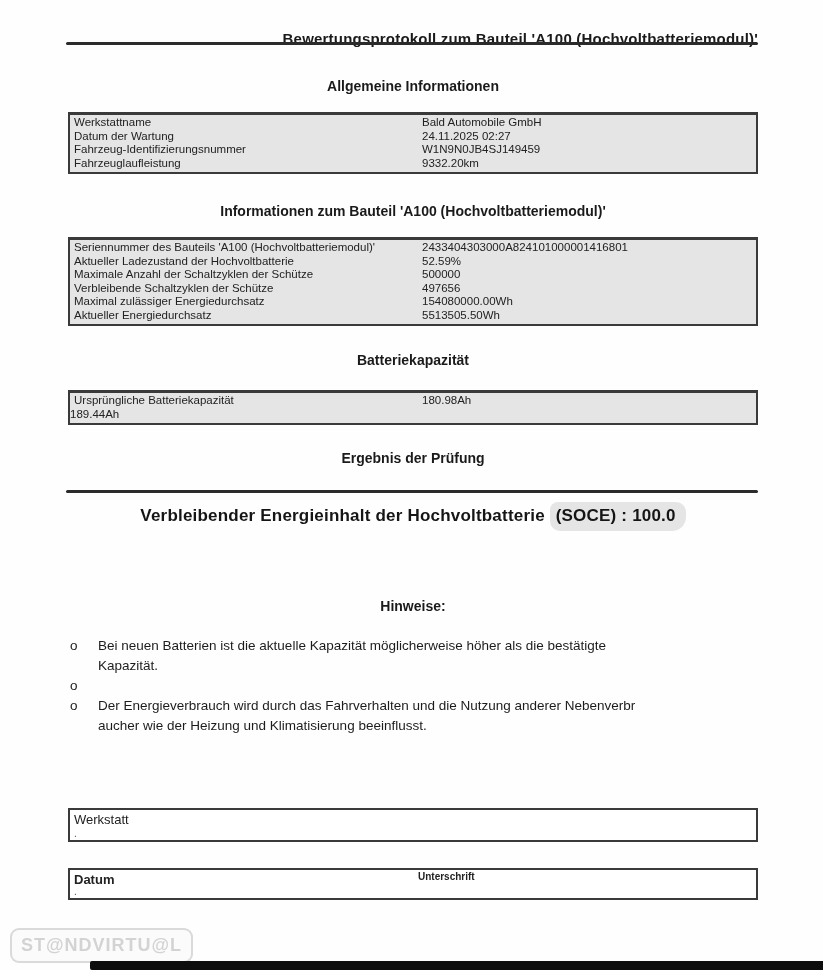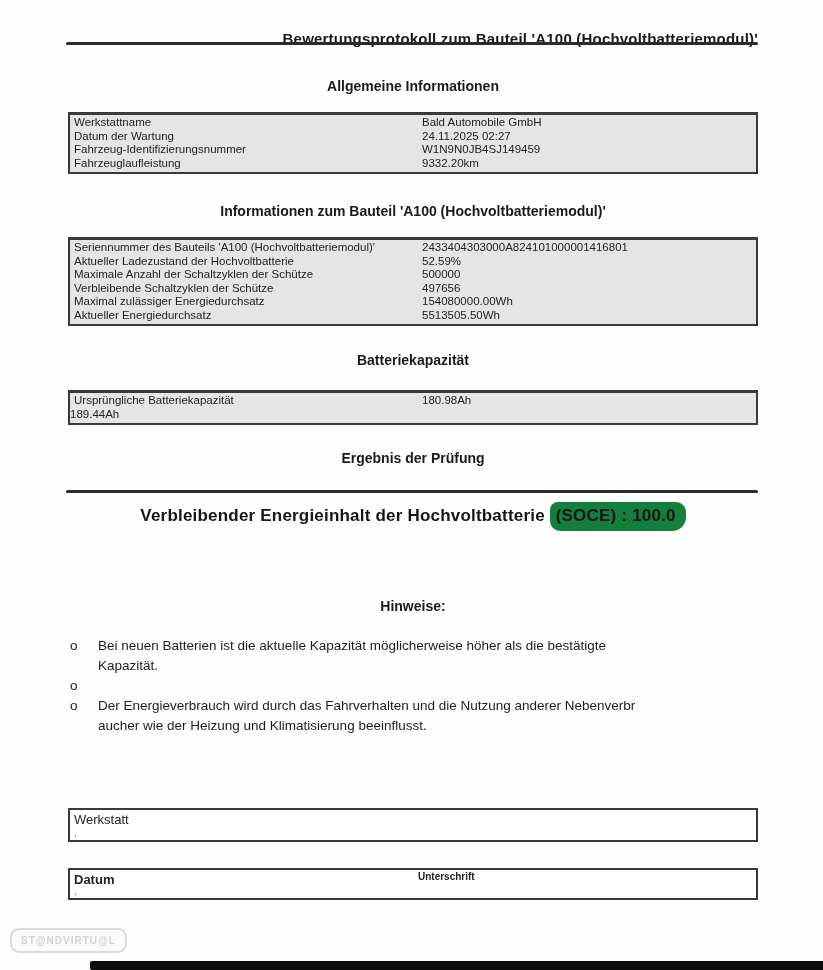--- a/index.html
+++ b/index.html
@@ -59,21 +59,21 @@
   .tvalue {
     flex: 1; font-size: 11.5px; color: #222; white-space: nowrap; overflow: hidden;
   }
 
   .result-line {
     position: absolute; top: 506px; left: 68px; width: 690px;
     text-align: center; font-size: 17px; font-weight: bold; color: #151515;
     letter-spacing: 0.2px;
   }
   .hl {
-    background: #15803d;
+    background: #e5e5e5;
     padding: 4px 10px 6px 6px;
     border-radius: 8px 10px 14px 10px;
     box-decoration-break: clone;
   }
 
   .notes-list {
     position: absolute; top: 636px; left: 70px; width: 692px;
     font-size: 13.5px; color: #1c1c1c;
   }
   .note-item { display: flex; margin-bottom: 0; }
@@ -102,21 +102,21 @@
     position: absolute; left: 4px; bottom: 1px;
     font-size: 10px; color: #555;
   }
 
   .watermark {
     position: absolute; left: 10px; top: 928px;
     padding: 5px 9px;
     border: 2px solid rgba(190,190,190,0.55);
     border-radius: 9px;
     color: rgba(185,185,185,0.6);
-    font-size: 10px; font-weight: bold; letter-spacing: 1px;
+    font-size: 18px; font-weight: bold; letter-spacing: 1px;
     background: rgba(245,245,245,0.3);
   }
 
   .scan-edge-bar {
     position: absolute; left: 90px; right: 0; bottom: 0; height: 9px;
     background: #0d0d0d; border-radius: 2px 0 0 2px;
   }
 </style>
 </head>
 <body>

